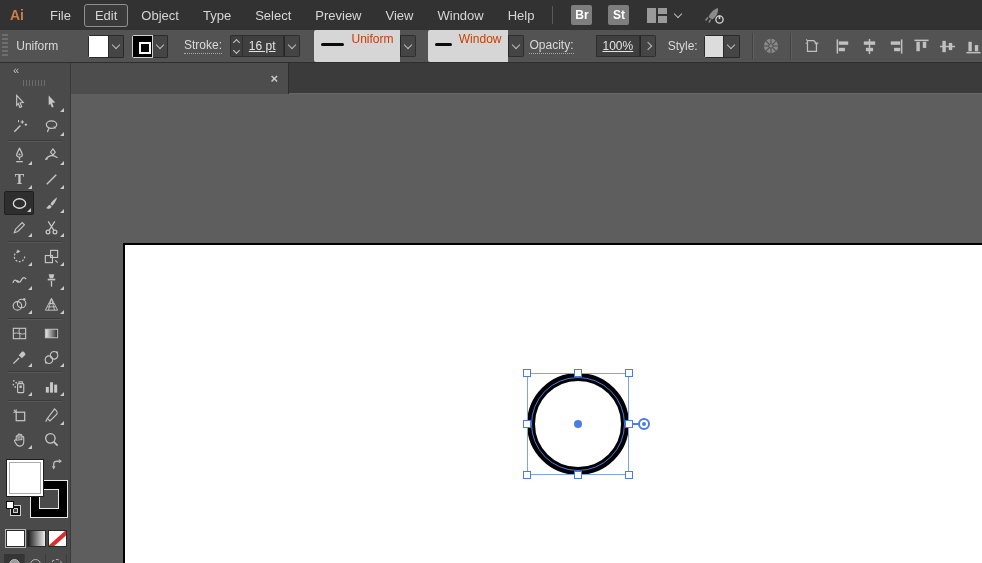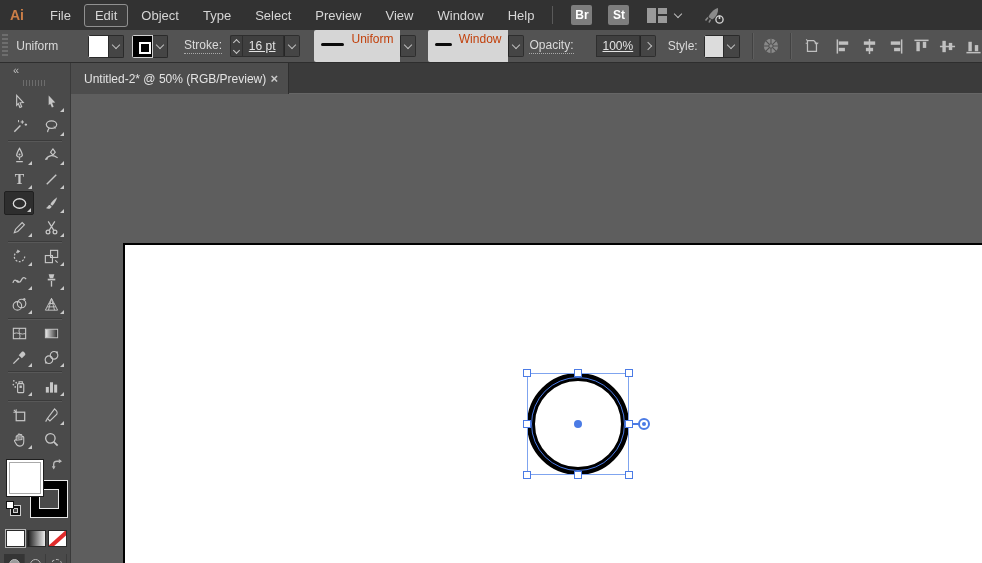--- a/index.html
+++ b/index.html
@@ -241,21 +241,20 @@
     <svg class="cbi" width="17" height="17" viewBox="0 0 18 18">
       <path d="M1.5 15.5 H16.5" stroke="#C0C0C0" stroke-width="1.6"></path>
       <rect x="3.6" y="4" width="3.6" height="10" fill="#C0C0C0"></rect>
         <rect x="10.4" y="7.5" width="3.6" height="6.5" fill="#C0C0C0"></rect>
     </svg>
   </div>
 </div>
 
 <div class="tabbar">
   <div class="tab">
-    <span>Untitled-2* @ 50% (RGB/Preview)</span>
     <span class="tclose">×</span>
   </div>
 </div>
 
 <div class="toolbar">
   <div class="tb-collapse">«</div>
   <div class="tb-grip"></div>
 
   <div class="tgrid">
     <div class="tcell">

